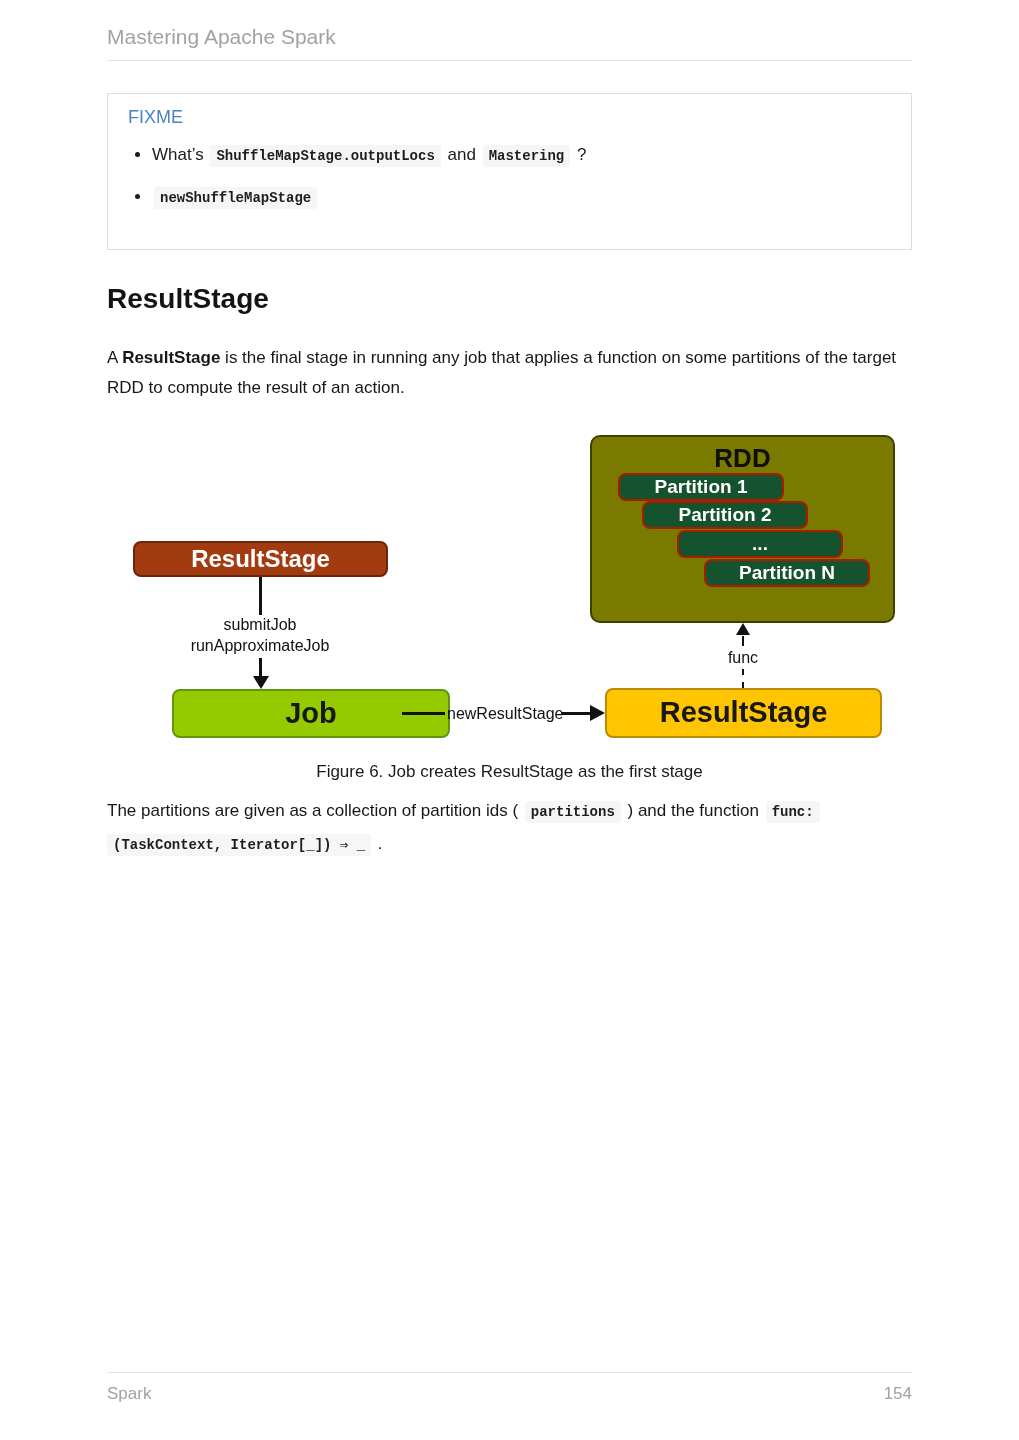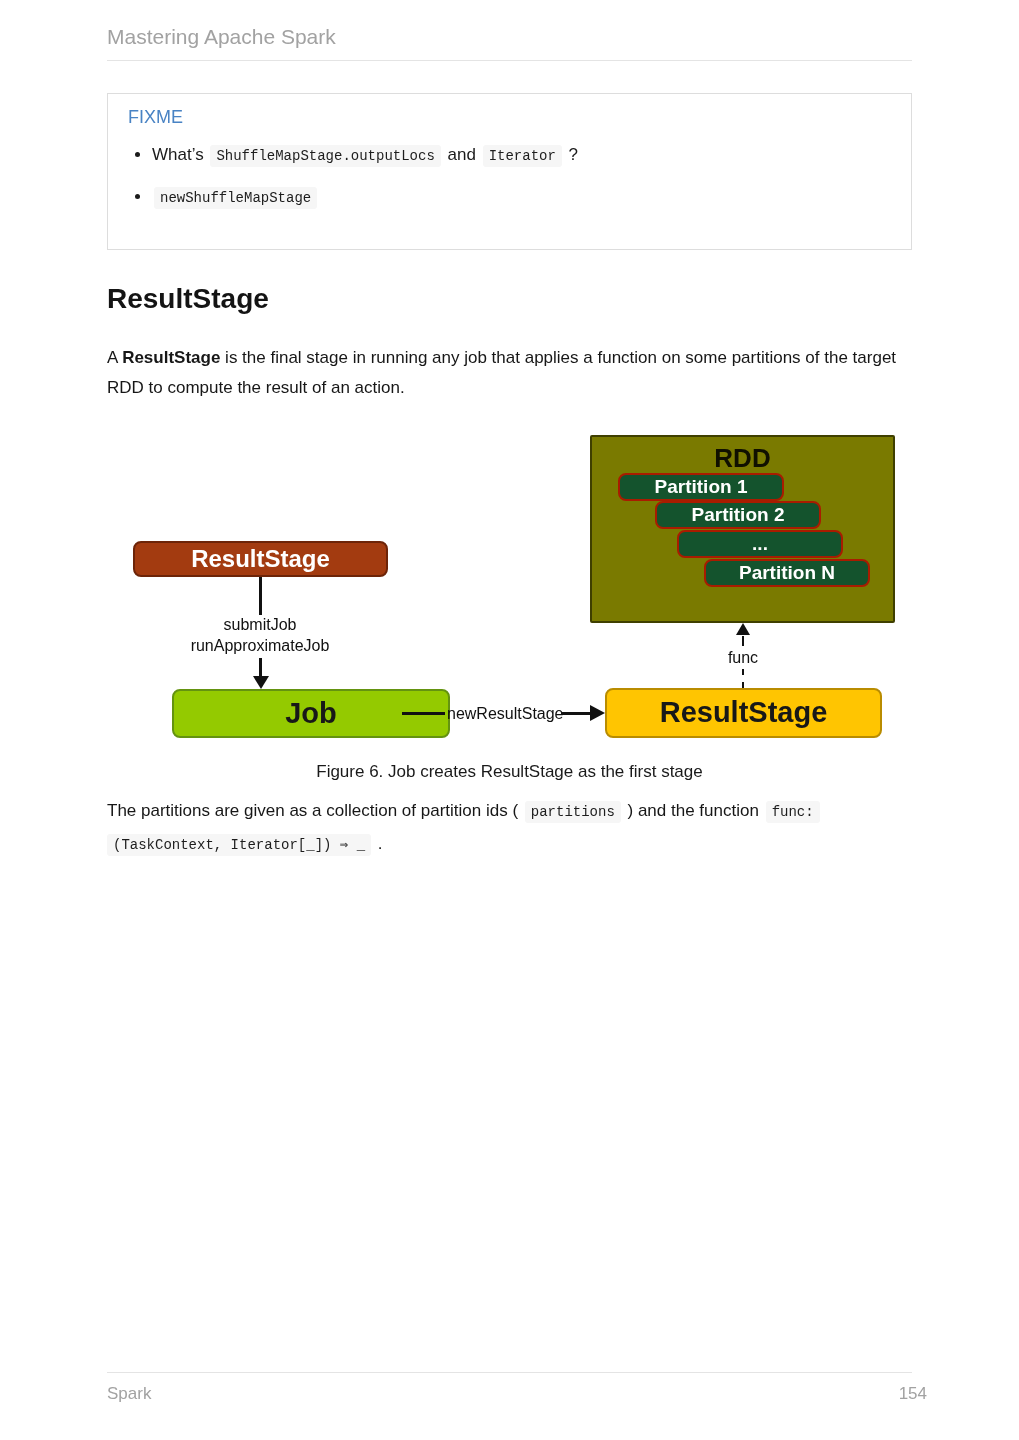--- a/index.html
+++ b/index.html
@@ -11,21 +11,21 @@
     color: #1b1b1b;
     overflow: hidden;
   }
   .abs { position: absolute; }
 
   
   .page-header-title { left: 107px; top: 25px; font-size: 21px; color: #a2a2a2; }
   .header-rule { left: 107px; right: 107px; top: 60px; height: 1px; background: #e4e4e4; }
   .footer-rule { left: 107px; right: 107px; top: 1372px; height: 1px; background: #e4e4e4; }
   .footer-left  { left: 107px; top: 1384px; font-size: 17px; color: #a2a2a2; }
-  .footer-right { right: 92px; top: 1384px; font-size: 17px; color: #a2a2a2; text-align: right; }
+  .footer-right { right: 107px; top: 1384px; font-size: 17px; color: #a2a2a2; text-align: right; }
 
   
   .caution-table {
     left: 107px; top: 93px; width: 805px; height: 157px;
     border: 1px solid #dddddd; display: flex;
   }
   .caution-cell-label {
     width: 128px; border-right: 1px solid #dddddd;
     display: flex; align-items: center;
     padding-left: 17px; font-size: 17px; color: #232323;
@@ -34,47 +34,48 @@
   .fixme-link { color: #4983c4; font-size: 18px; text-decoration: none; display: inline-block; }
   .caution-list { margin: 15px 0 0 24px; list-style: disc; }
   .caution-list li { margin-bottom: 17px; font-size: 17px; line-height: 24px; color: #1b1b1b; }
 
   
   .code {
     font-family: "Liberation Mono", "DejaVu Sans Mono", monospace;
     font-size: 14px; background: #f6f6f6; color: #1d1d1d;
     padding: 3px 6px; border-radius: 3px; margin: 0 2px;
     white-space: nowrap;
+    font-weight: bold;
   }
 
   
   .section-heading { left: 107px; top: 283px; font-size: 28px; font-weight: bold; color: #141414; }
   .para { left: 107px; width: 805px; font-size: 17px; line-height: 30px; color: #171717; }
   .para-1 { top: 343px; }
   .para-2 { top: 795px; line-height: 32px; }
   .bold { font-weight: bold; }
 
   
   .figure-diagram { left: 107px; top: 430px; width: 805px; height: 312px; }
   .dbox {
     position: absolute; text-align: center;
     border-radius: 8px; font-weight: 600;
   }
   .rdd-box {
     left: 483px; top: 5px; width: 305px; height: 188px;
-    background: #7a7a00; border: 2px solid #3f3f00; border-radius: 2px;
+    background: #7a7a00; border: 2px solid #3f3f00; border-radius: 10px;
     color: #101000; font-size: 26px; padding-top: 6px;
   }
   .partition {
     position: absolute; width: 166px; height: 28px;
     background: #14532d; border: 2px solid #a91c00; border-radius: 8px;
     color: #ffffff; font-size: 19px; font-weight: 600; line-height: 24px; text-align: center;
   }
   .p1 { left: 26px;  top: 36px; }
-  .p2 { left: 63px;  top: 64px; }
+  .p2 { left: 50px;  top: 64px; }
   .p3 { left: 85px;  top: 93px; }
   .p4 { left: 112px; top: 122px; }
   .dag-box {
     left: 26px; top: 111px; width: 255px; height: 36px;
     background: #a33b10; border: 2px solid #6d2408;
     color: #ffffff; font-size: 24px; line-height: 31px;
   }
   .job-box {
     left: 17px; top: 259px; width: 278px; height: 49px;
     background: #94ca00; border: 2px solid #649310;
@@ -116,21 +117,21 @@
 </head>
 <body>
 
 <div class="abs page-header-title">Mastering Apache Spark</div>
 <div class="abs header-rule"></div>
 
 <div class="abs caution-table">
   <div class="caution-cell-content">
     <a href="#" class="fixme-link">FIXME</a>
     <ul class="caution-list">
-      <li><span>What’s </span><span class="code">ShuffleMapStage.outputLocs</span><span> and </span><span class="code">Iterator</span><span> ?</span></li>
+      <li><span>What’s </span><span class="code">ShuffleMapStage.outputLocs</span><span> and </span><span class="code">Mastering</span><span> ?</span></li>
       <li><span class="code">newShuffleMapStage</span></li>
     </ul>
   </div>
 </div>
 
 <h1 class="abs section-heading">ResultStage</h1>
 <p class="abs para para-1"><span>A </span><span class="bold">ResultStage</span><span> is the final stage in running any job that applies a function on some partitions of the target RDD to compute the result of an action.</span></p>
 
 <div class="abs figure-diagram">
 

